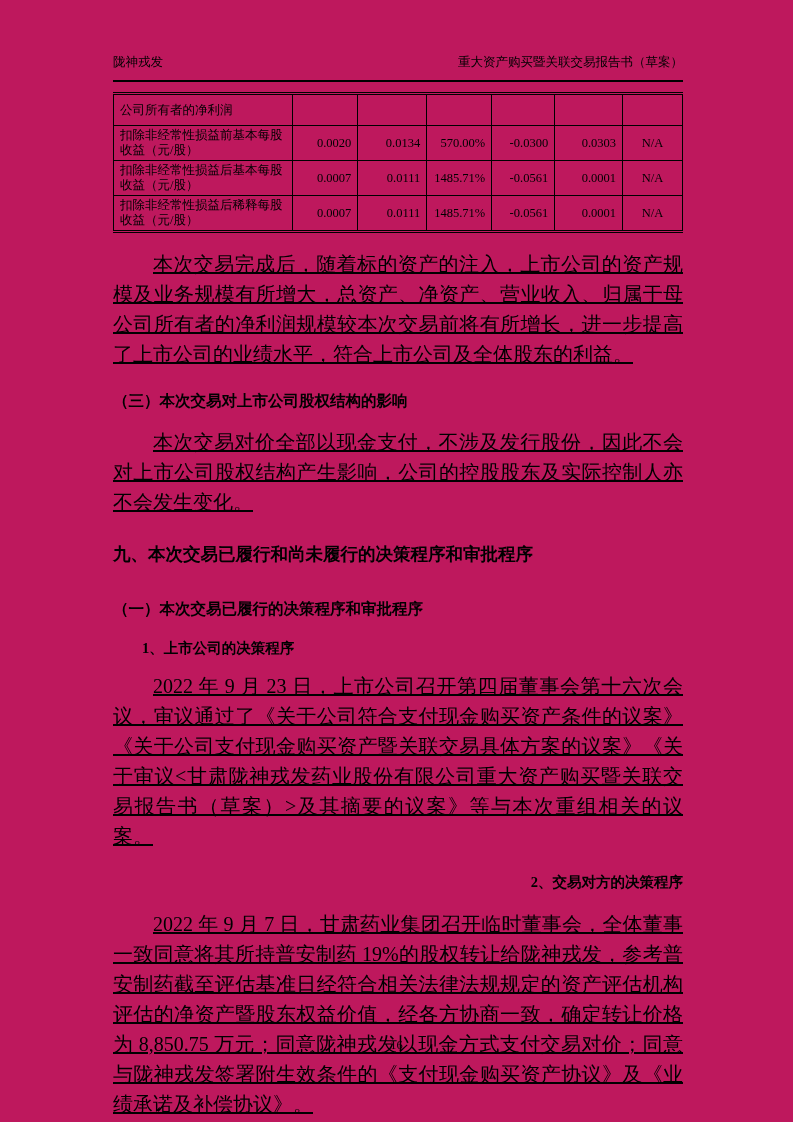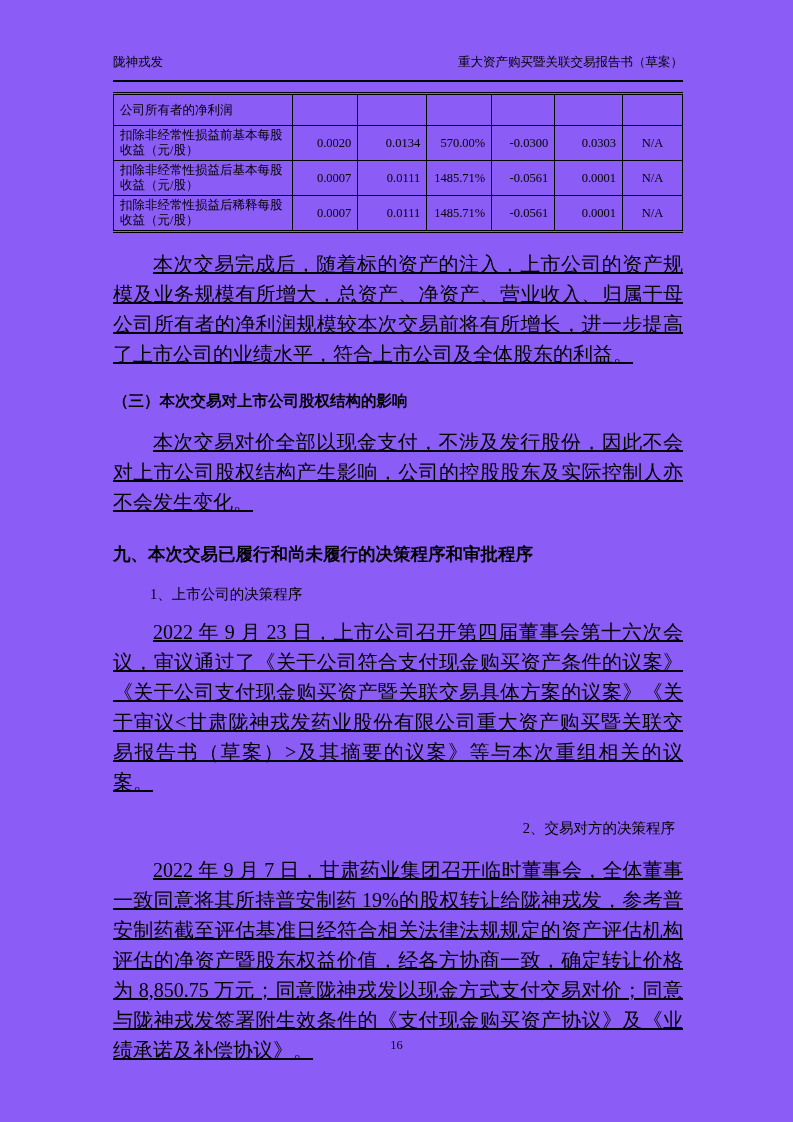--- a/index.html
+++ b/index.html
@@ -1,17 +1,17 @@
 <!DOCTYPE html>
 <html><head>
 <meta charset="utf-8">
 <style>
   html,body { margin:0; padding:0; background:#888; }
   .page {
-    width:793px; height:1122px; background:#8b5cf6; margin:0 auto;
+    width:793px; height:1122px; background:#be185d; margin:0 auto;
     position:relative; box-sizing:border-box;
     padding:54px 110px 0 113px;
     color:#000;
     font-family:"Liberation Serif","DejaVu Serif",serif;
     overflow:hidden;
   }
   .doc-header {
     display:flex; justify-content:space-between; align-items:flex-end;
     font-size:12.5px; line-height:16px;
     padding-bottom:10px; border-bottom:2px solid #000;
@@ -41,21 +41,21 @@
   .p3 { margin-top:8px; }
   .p4 { margin-top:12px; }
   .hd {
     font-family:"Liberation Sans","DejaVu Sans",sans-serif;
     font-weight:bold; margin:0;
   }
   .hd-sub  { font-size:15.5px; line-height:24px; margin-top:20px; }
   .hd-main { font-size:17.5px; line-height:26px; margin-top:24px; }
   .hd-sub2 { font-size:15.5px; line-height:24px; margin-top:30px; }
   .numbered {
-    font-size:14.5px; line-height:30px; text-indent:2em; margin:8px;
+    font-size:14.5px; line-height:30px; text-indent:2em; margin:0;font-weight:bold;
   }
   .n1 { margin-top:12px; }
   .n2 { margin-top:16px;text-align:right; }
   .page-footer {
     position:absolute; left:0; right:0; top:1038px;
     text-align:center; font-size:12.5px;
   }
 </style>
 </head>
 <body>
@@ -118,20 +118,21 @@
   </table>
 
   <p class="para p1">本次交易完成后，随着标的资产的注入，上市公司的资产规模及业务规模有所增大，总资产、净资产、营业收入、归属于母公司所有者的净利润规模较本次交易前将有所增长，进一步提高了上市公司的业绩水平，符合上市公司及全体股东的利益。</p>
 
   <h3 class="hd hd-sub">（三）本次交易对上市公司股权结构的影响</h3>
 
   <p class="para p2">本次交易对价全部以现金支付，不涉及发行股份，因此不会对上市公司股权结构产生影响，公司的控股股东及实际控制人亦不会发生变化。</p>
 
   <h2 class="hd hd-main">九、本次交易已履行和尚未履行的决策程序和审批程序</h2>
 
+  <h3 class="hd hd-sub2">（一）本次交易已履行的决策程序和审批程序</h3>
 
   <p class="numbered n1">1、上市公司的决策程序</p>
 
   <p class="para p3">2022 年 9 月 23 日，上市公司召开第四届董事会第十六次会议，审议通过了《关于公司符合支付现金购买资产条件的议案》《关于公司支付现金购买资产暨关联交易具体方案的议案》《关于审议&lt;甘肃陇神戎发药业股份有限公司重大资产购买暨关联交易报告书（草案）&gt;及其摘要的议案》等与本次重组相关的议案。</p>
 
   <p class="numbered n2">2、交易对方的决策程序</p>
 
   <p class="para p4">2022 年 9 月 7 日，甘肃药业集团召开临时董事会，全体董事一致同意将其所持普安制药 19%的股权转让给陇神戎发，参考普安制药截至评估基准日经符合相关法律法规规定的资产评估机构评估的净资产暨股东权益价值，经各方协商一致，确定转让价格为 8,850.75 万元；同意陇神戎发以现金方式支付交易对价；同意与陇神戎发签署附生效条件的《支付现金购买资产协议》及《业绩承诺及补偿协议》。</p>
 
   <div class="page-footer">16</div>

